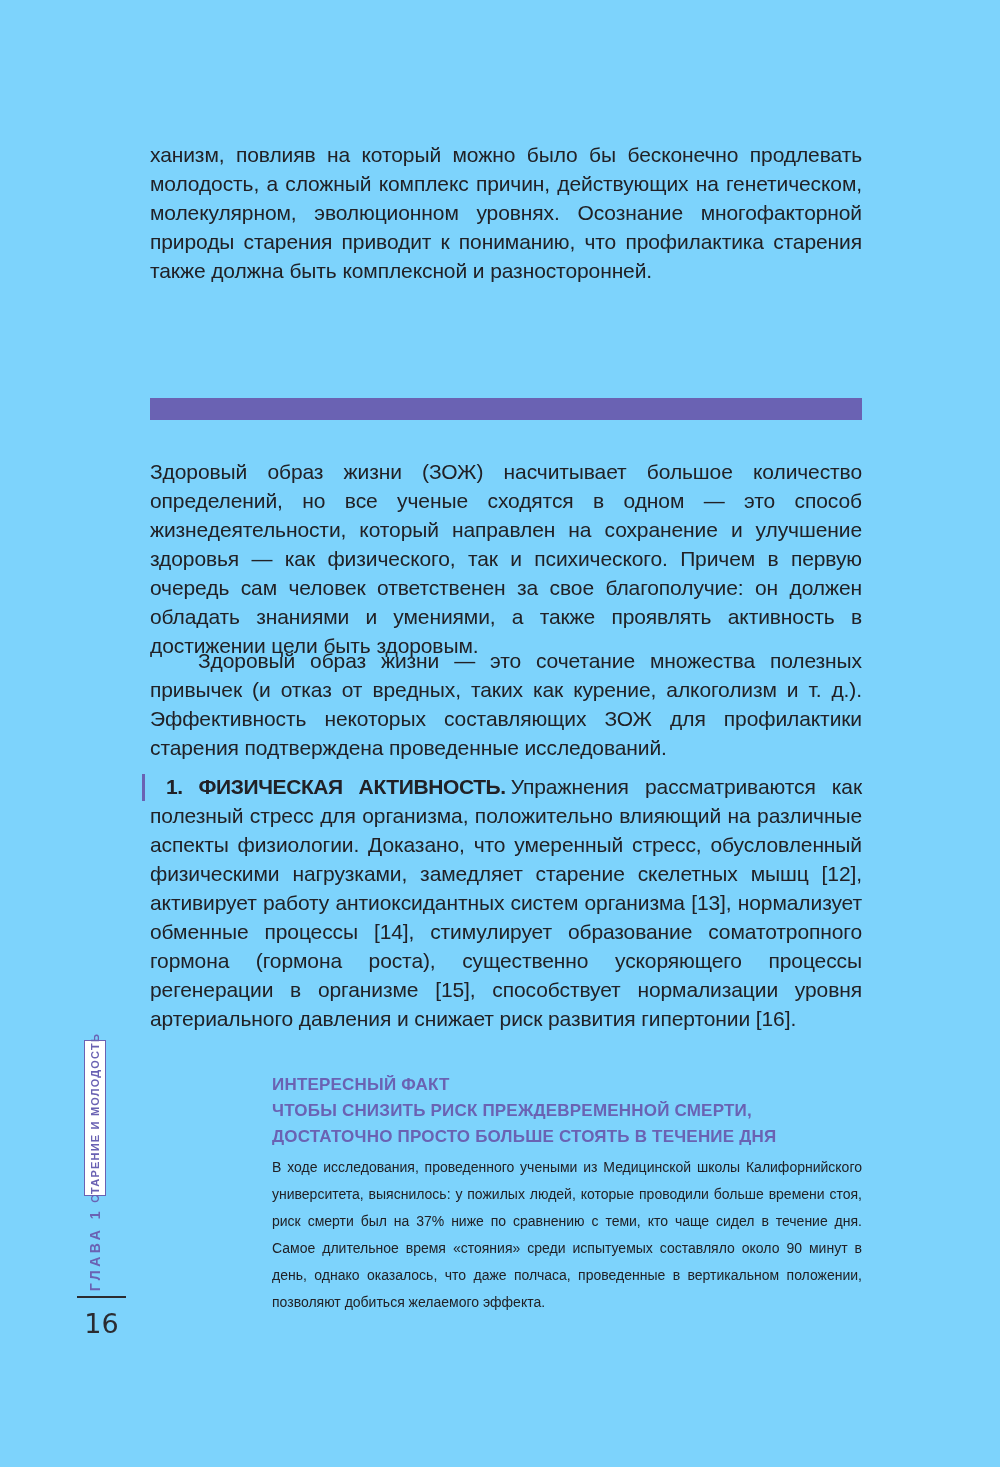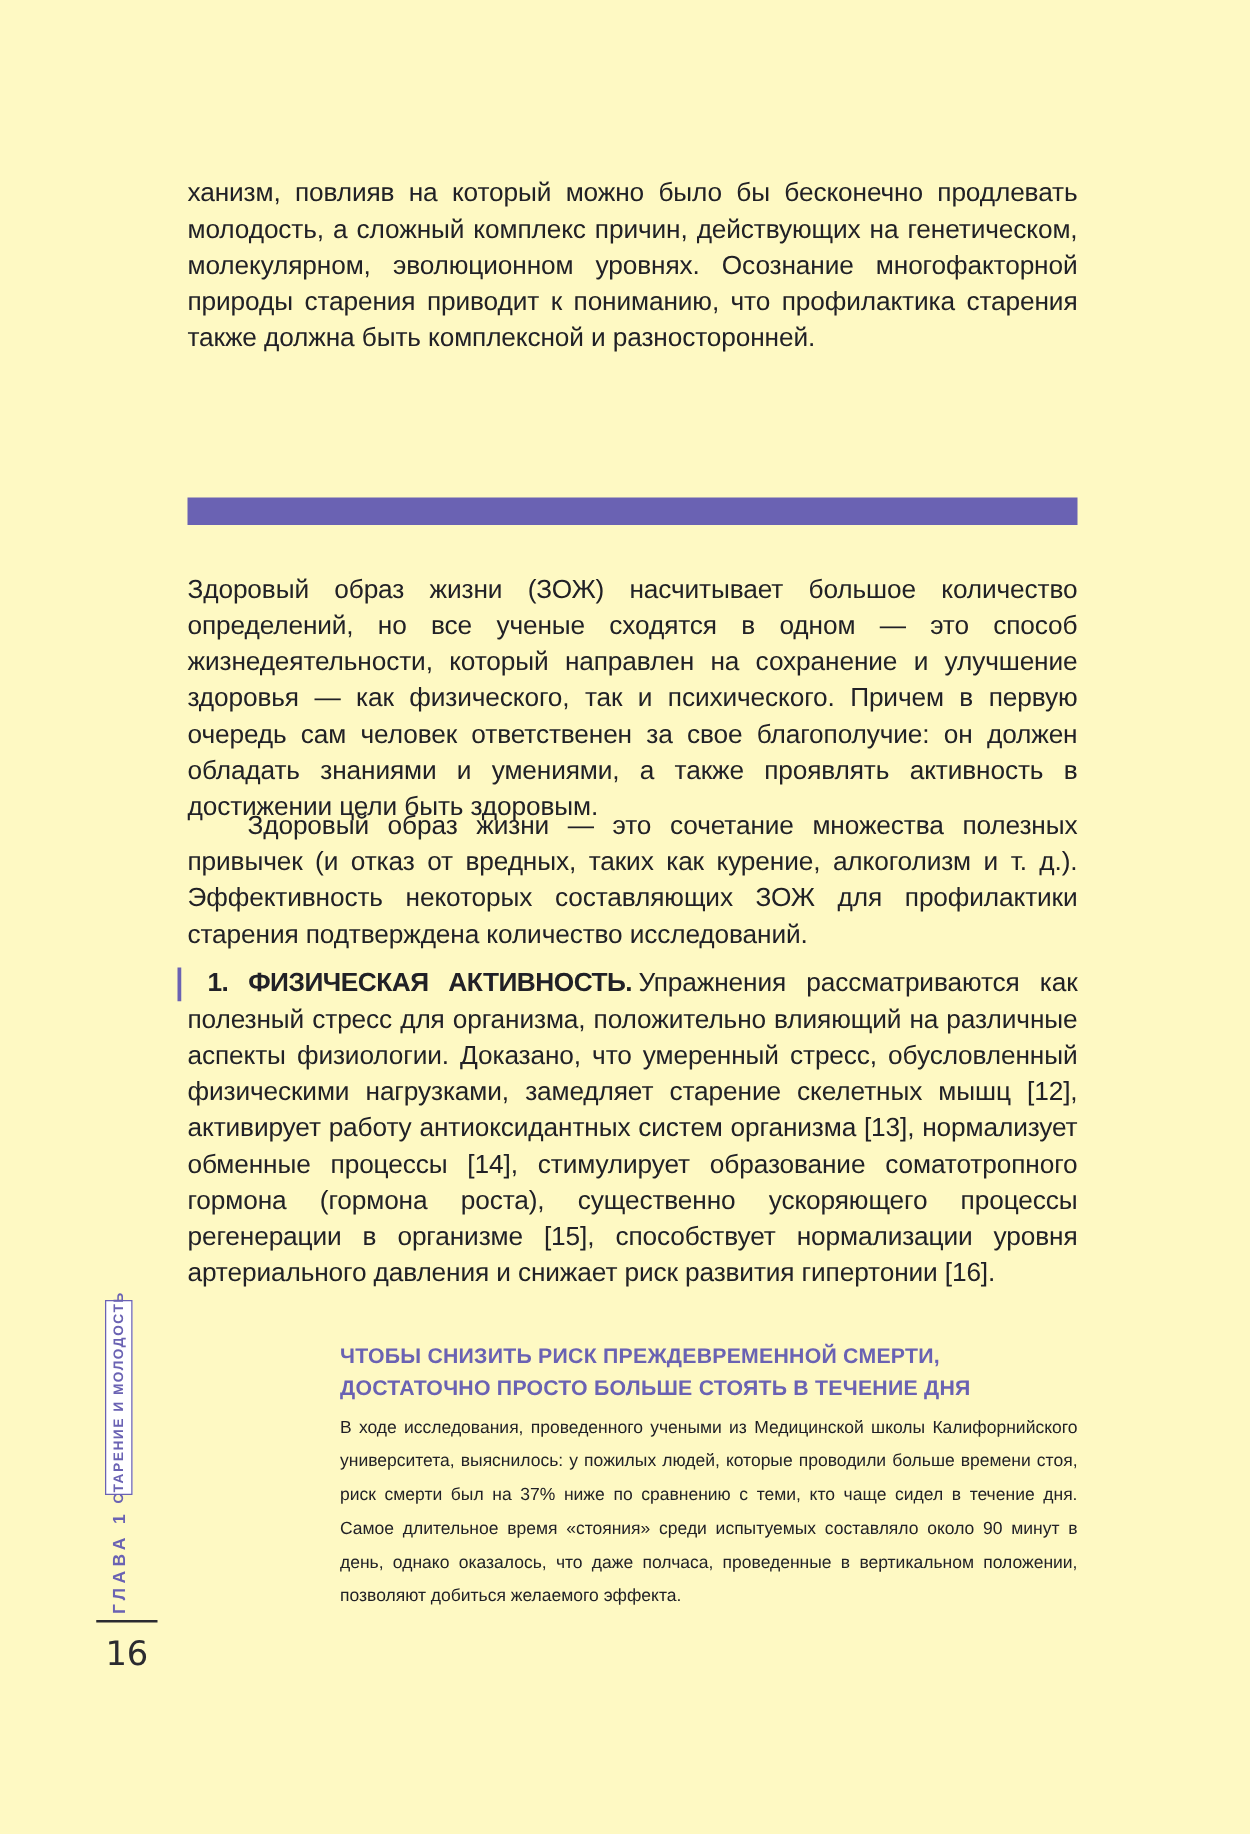--- a/index.html
+++ b/index.html
@@ -2,21 +2,21 @@
 <html lang="ru" style="--accent: #6a62b3; --ink: #212126;"><head>
 <meta charset="utf-8">
 <style>
   :root { --accent: #6a62b3; --ink: #212126; }
   * { margin: 0; padding: 0; box-sizing: border-box; }
   html, body { background: #ffffff; }
   .page {
     position: relative;
     width: 1000px;
     height: 1467px;
-    background: #fef9c3;
+    background: #7dd3fc;
     font-family: "Liberation Sans", "DejaVu Sans", sans-serif;
     color: var(--ink);
     overflow: hidden;
   }
   .content-block { position: absolute; left: 150px; width: 712px; }
   .body-par {
     font-size: 21px;
     line-height: 29px;
     text-align: justify;
     color: var(--ink);
@@ -139,28 +139,29 @@
 
 <div class="page">
 
   <p class="content-block body-par par-continuation">ханизм, повлияв на который можно было бы бесконечно продлевать молодость, а сложный комплекс причин, действующих на генетическом, молекулярном, эволюционном уровнях. Осознание многофакторной природы старения приводит к пониманию, что профилактика старения также должна быть комплексной и разносторонней.</p>
 
 
   <div class="content-block heading-bar"></div>
 
   <p class="content-block body-par par-zozh-1">Здоровый образ жизни (ЗОЖ) насчитывает большое количество определений, но все ученые сходятся в одном — это способ жизнедеятельности, который направлен на сохранение и улучшение здоровья — как физического, так и психического. Причем в первую очередь сам человек ответственен за свое благополучие: он должен обладать знаниями и умениями, а также проявлять активность в достижении цели быть здоровым.</p>
 
-  <p class="content-block body-par par-zozh-2">Здоровый образ жизни — это сочетание множества полезных привычек (и отказ от вредных, таких как курение, алкоголизм и т. д.). Эффективность некоторых составляющих ЗОЖ для профилактики старения подтверждена количество исследований.</p>
+  <p class="content-block body-par par-zozh-2">Здоровый образ жизни — это сочетание множества полезных привычек (и отказ от вредных, таких как курение, алкоголизм и т. д.). Эффективность некоторых составляющих ЗОЖ для профилактики старения подтверждена проведенные исследований.</p>
 
   <p class="content-block body-par par-item-1">
     <span class="item-marker"></span>
     <span class="item-title">1. ФИЗИЧЕСКАЯ АКТИВНОСТЬ.</span><span>Упражнения рассматриваются как полезный стресс для организма, положительно влияющий на различные аспекты физиологии. Доказано, что умеренный стресс, обусловленный физическими нагрузками, замедляет старение скелетных мышц [12], активирует работу антиоксидантных систем организма [13], нормализует обменные процессы [14], стимулирует образование соматотропного гормона (гормона роста), существенно ускоряющего процессы регенерации в организме [15], способствует нормализации уровня артериального давления и снижает риск развития гипертонии [16].</span>
   </p>
 
   <div class="fact-box">
+    <div class="fact-label">ИНТЕРЕСНЫЙ ФАКТ</div>
     <div class="fact-title">ЧТОБЫ СНИЗИТЬ РИСК ПРЕЖДЕВРЕМЕННОЙ СМЕРТИ, ДОСТАТОЧНО ПРОСТО БОЛЬШЕ СТОЯТЬ В ТЕЧЕНИЕ ДНЯ</div>
     <p class="fact-body">В ходе исследования, проведенного учеными из Медицинской школы Калифорнийского университета, выяснилось: у пожилых людей, которые проводили больше времени стоя, риск смерти был на 37% ниже по сравнению с теми, кто чаще сидел в течение дня. Самое длительное время «стояния» среди испытуемых составляло около 90 минут в день, однако оказалось, что даже полчаса, проведенные в вертикальном положении, позволяют добиться желаемого эффекта.</p>
   </div>
 
   <div class="chapter-box">
     <span class="vtext">СТАРЕНИЕ И МОЛОДОСТЬ</span>
   </div>
 
   <div class="chapter-label">
     <span class="vtext">ГЛАВА 1</span>

